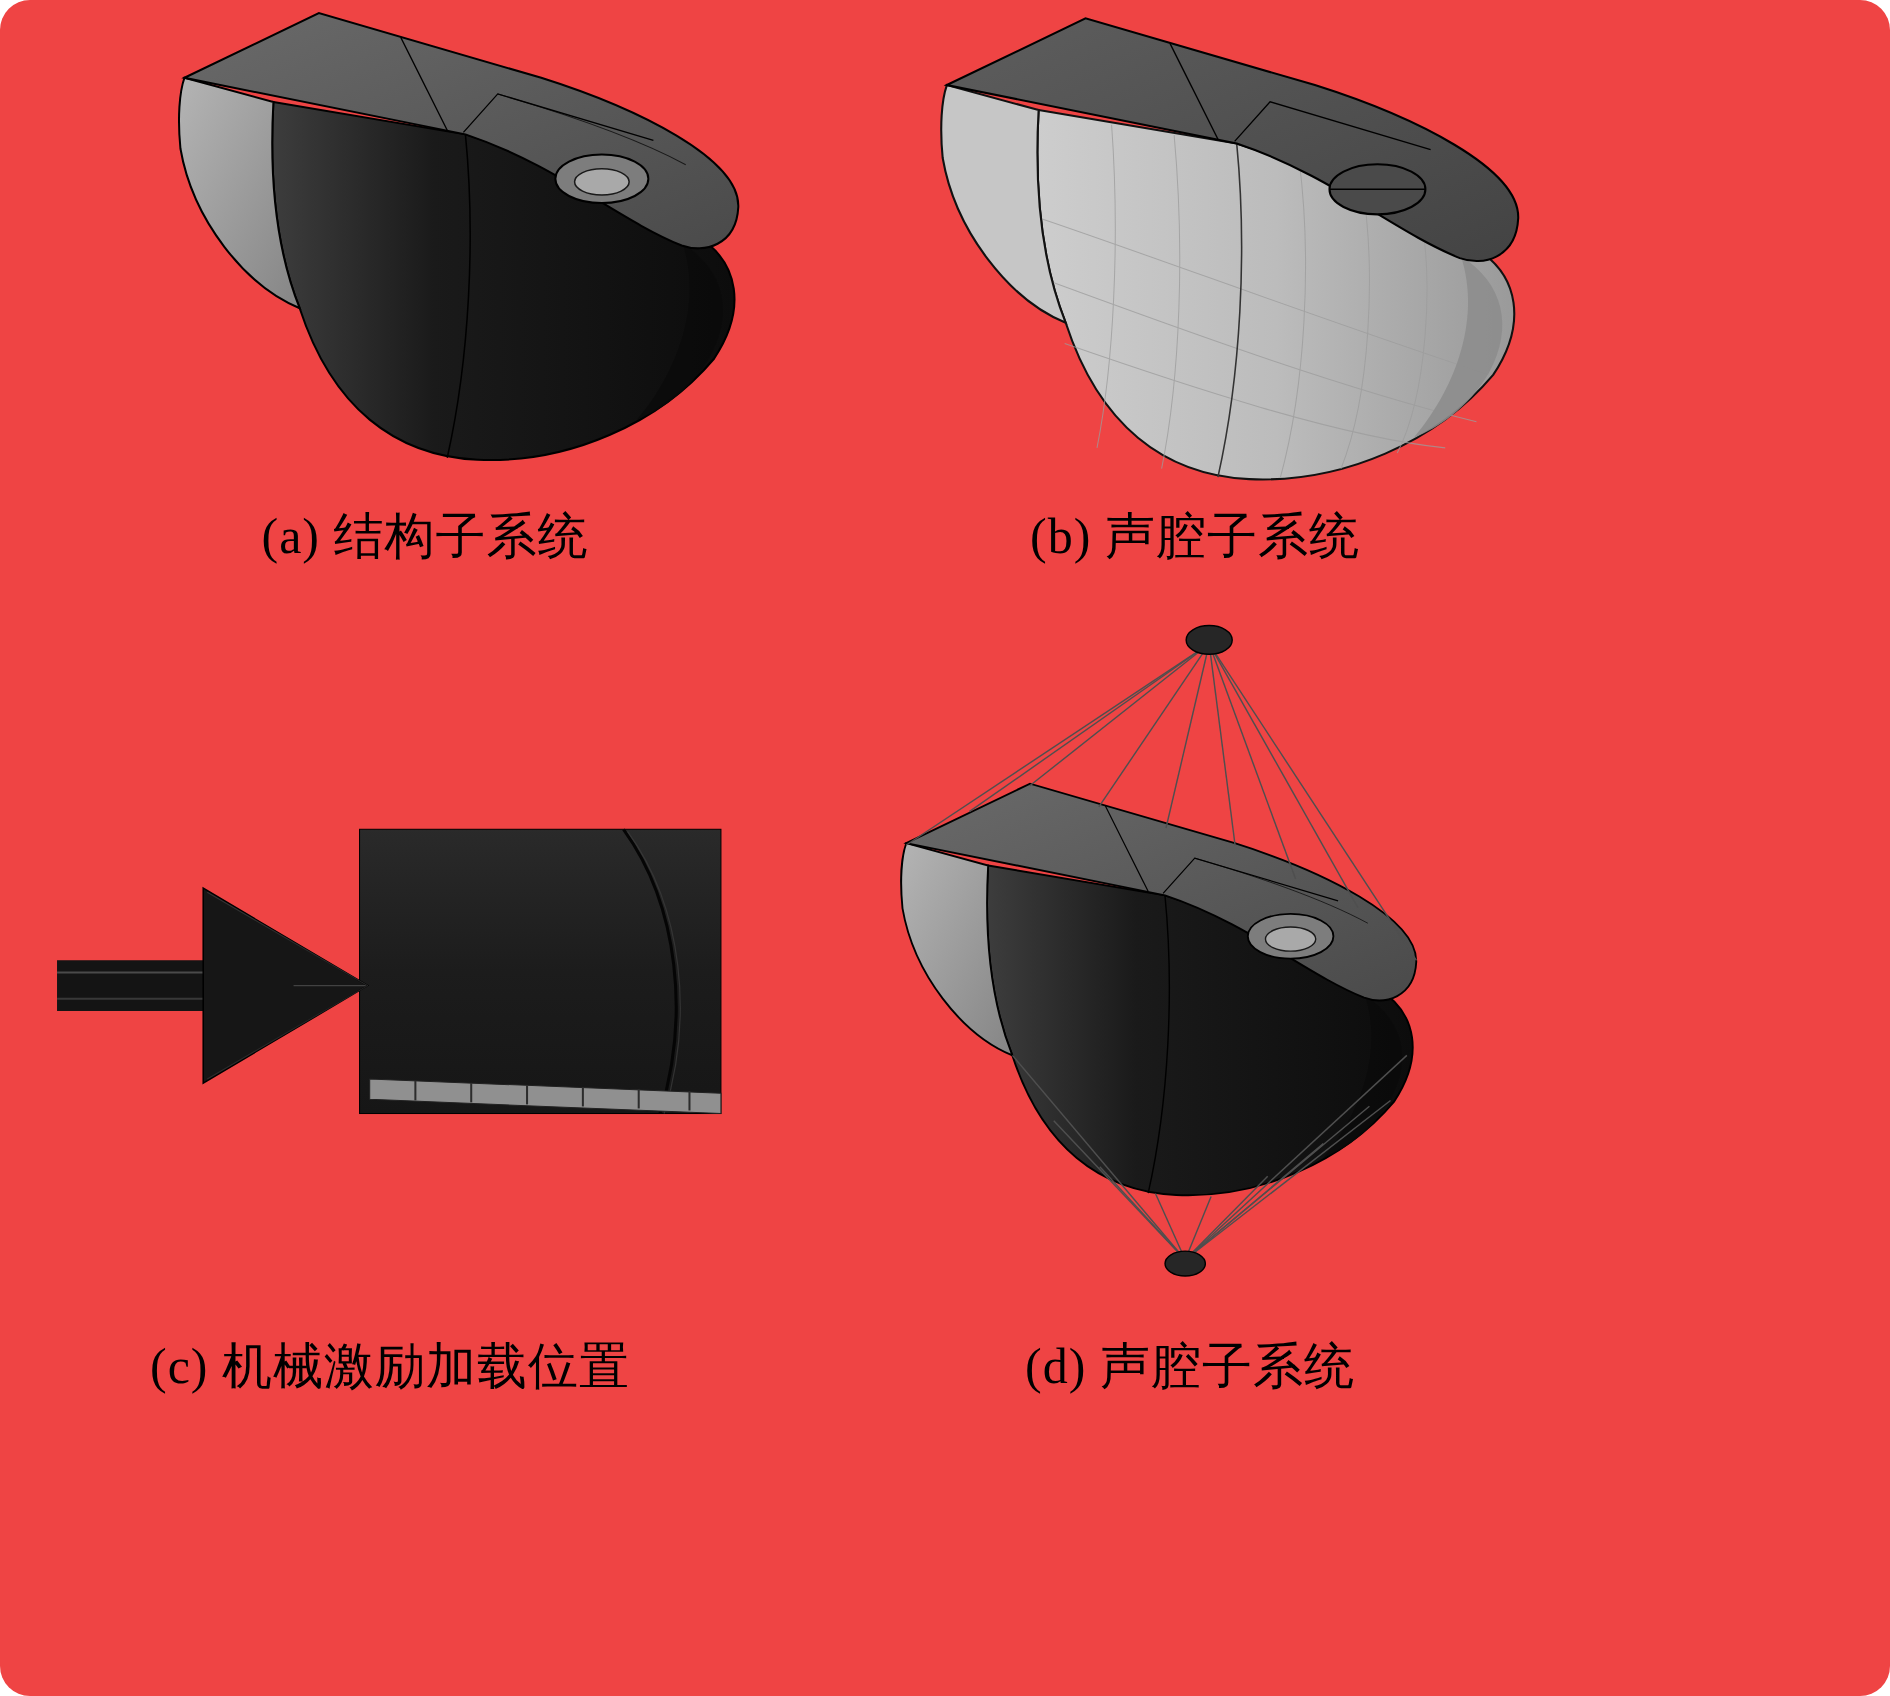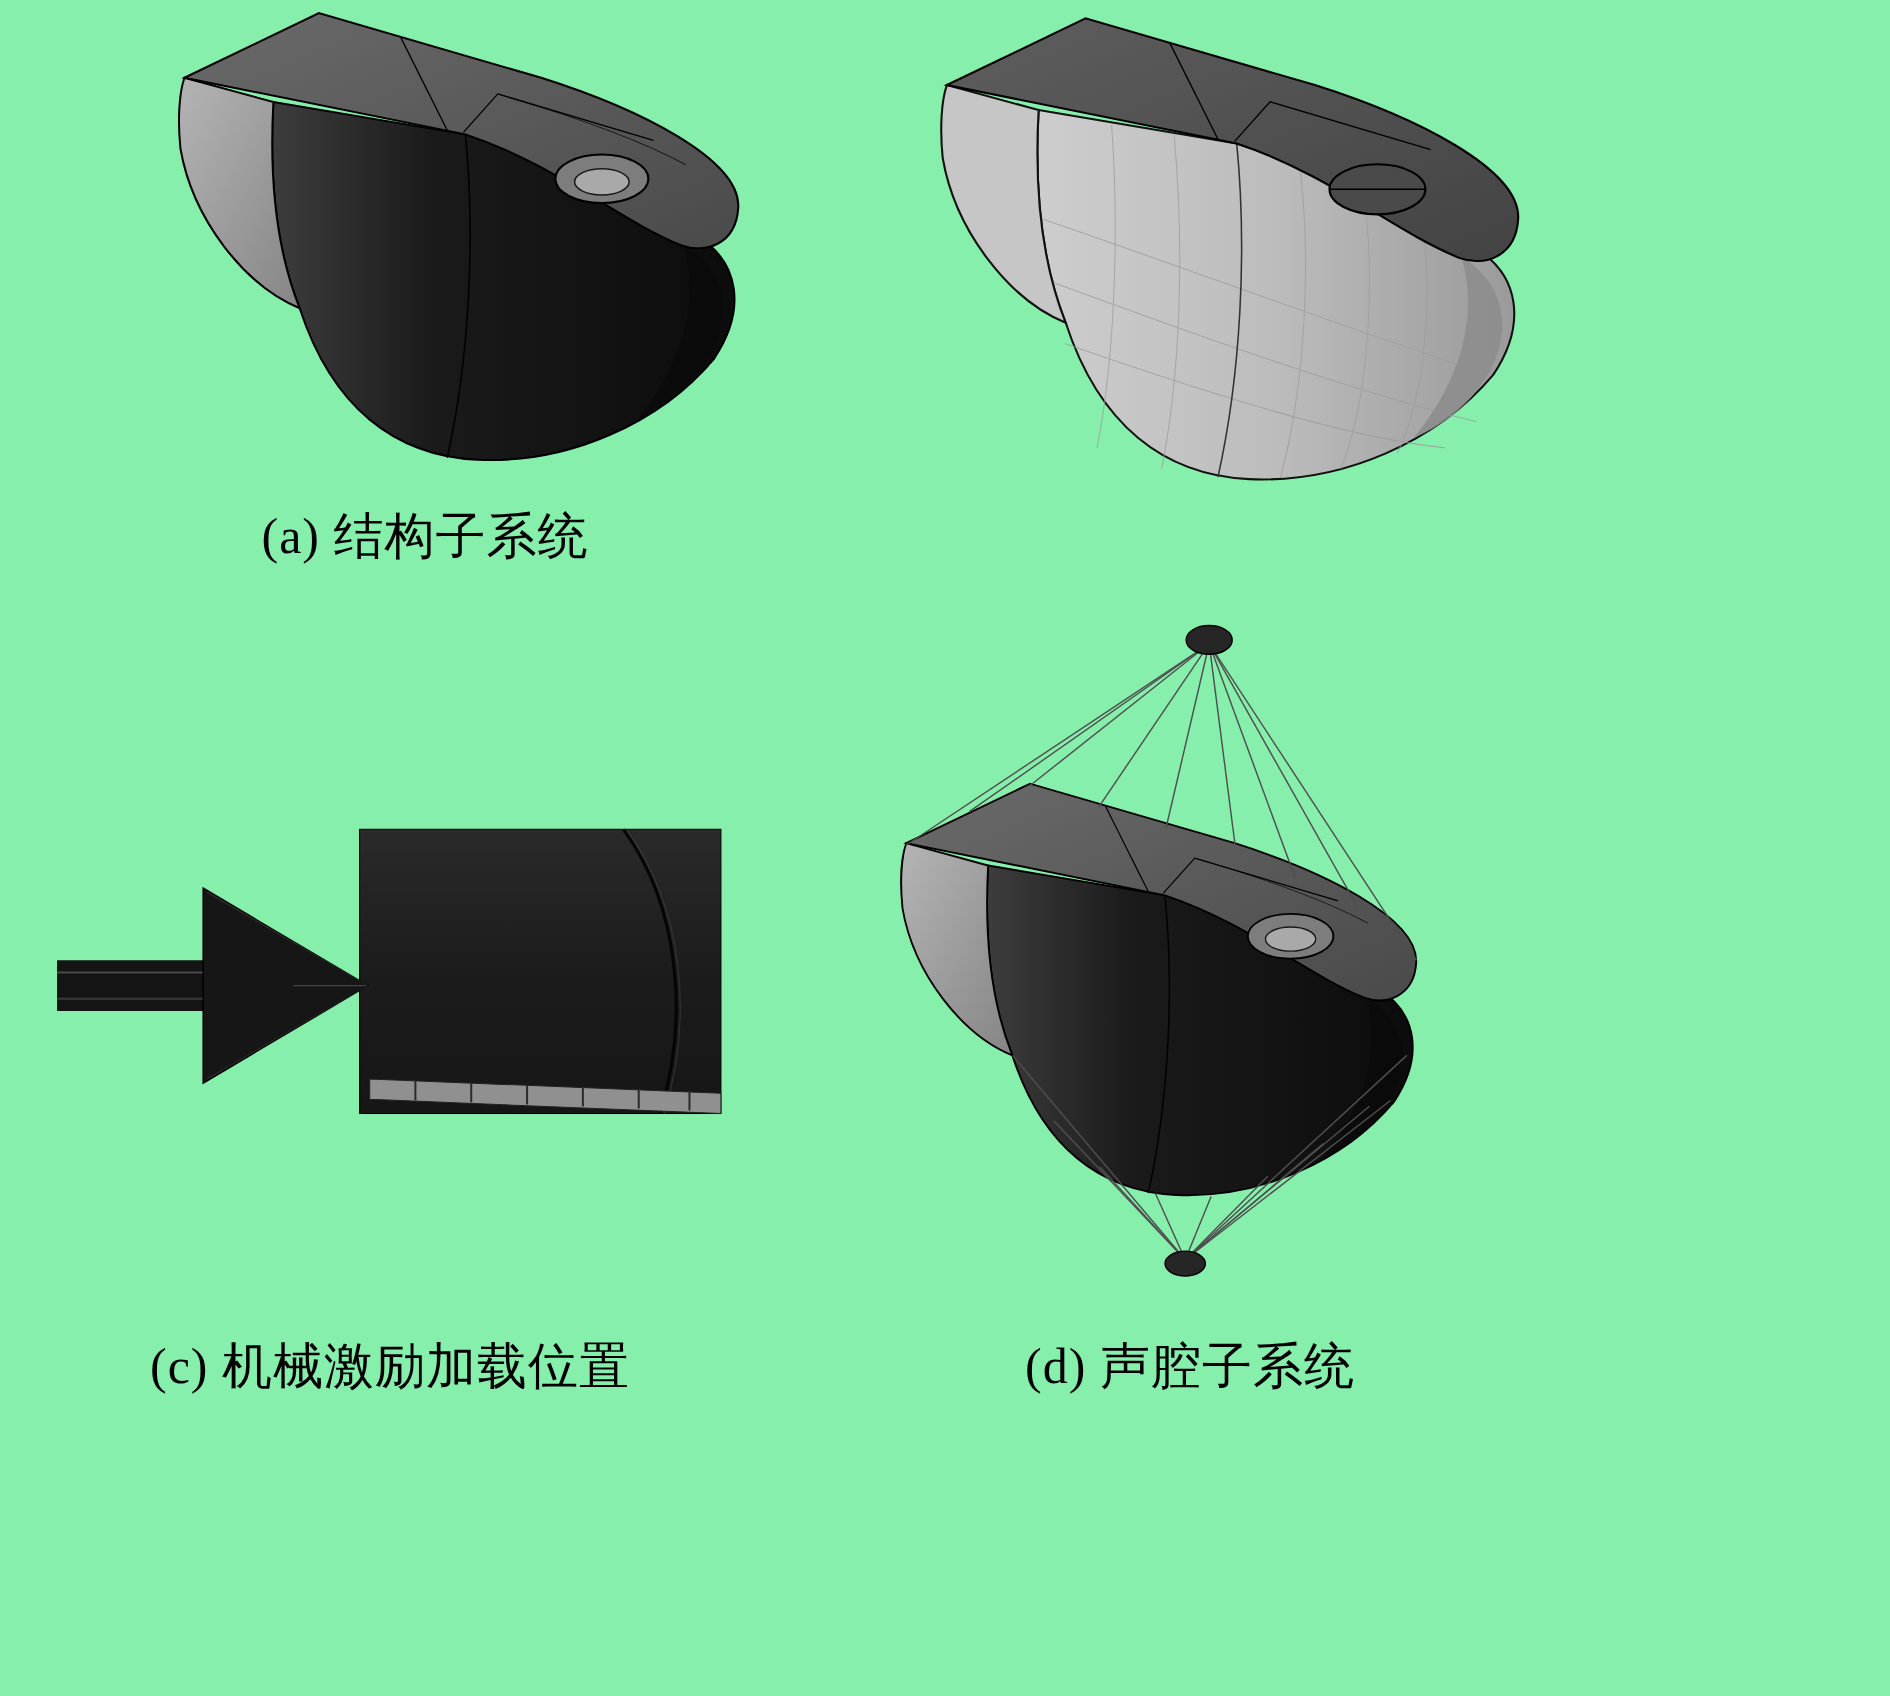--- a/index.html
+++ b/index.html
@@ -1,21 +1,22 @@
 <!DOCTYPE html>
 <html><head>
 <meta charset="utf-8">
 <style>
   html,body{margin:0;padding:0;background:#ffffff;}
   .page{
     position:relative;
     width:1890px;height:1696px;
-    background:#86efac;
+    background:#ef4444;
     font-family:"Liberation Serif", serif;
     overflow:hidden;
+    border-radius:30px;
   }
   .panel{position:absolute;}
   .caption{
     position:absolute;
     text-align:center;
     font-size:50px;
     color:#000000;
     letter-spacing:1px;
     white-space:nowrap;
   }
@@ -94,20 +95,21 @@
       <path d="M92,72 L225,8 L445,72 C540,102 642,152 640,200 C638,238 606,246 584,238 C520,212 460,158 370,128 Z" fill="url(#gDeckDark)" stroke="#000" stroke-width="2"></path>
       <path d="M306,32 L352,124" stroke="#000" stroke-width="1.3" fill="none"></path>
       <path d="M368,126 L402,88 L556,134" stroke="#000" stroke-width="1.3" fill="none"></path>
       <ellipse cx="505" cy="172" rx="46" ry="24" fill="#4a4a4a" stroke="#000" stroke-width="2"></ellipse>
       <line x1="459" y1="172" x2="551" y2="172" stroke="#000" stroke-width="1.5"></line>
     </g>
   </svg>
 
   <div class="caption" style="left:80px;top:503px;width:690px;">(a) 结构子系统</div>
 
+  <div class="caption" style="left:850px;top:503px;width:690px;">(b) 声腔子系统</div>
 
   <svg class="panel" style="left:55px;top:825px;" width="670" height="305" viewBox="0 0 660 300">
     <rect x="300" y="4" width="356" height="280" fill="url(#gPlate)" stroke="#000" stroke-width="1"></rect>
     <path d="M560,4 C615,80 625,190 596,284" stroke="#050505" stroke-width="3" fill="none"></path>
     <path d="M564,6 C619,82 629,190 600,284" stroke="#3a3a3a" stroke-width="1.2" fill="none" opacity="0.8"></path>
     <g>
       <path d="M310,250 L656,264 L656,284 L310,270 Z" fill="#909090" stroke="#222" stroke-width="1"></path>
       <g stroke="#2c2c2c" stroke-width="2">
         <line x1="355" y1="252" x2="355" y2="271"></line>
         <line x1="410" y1="254" x2="410" y2="273"></line>

